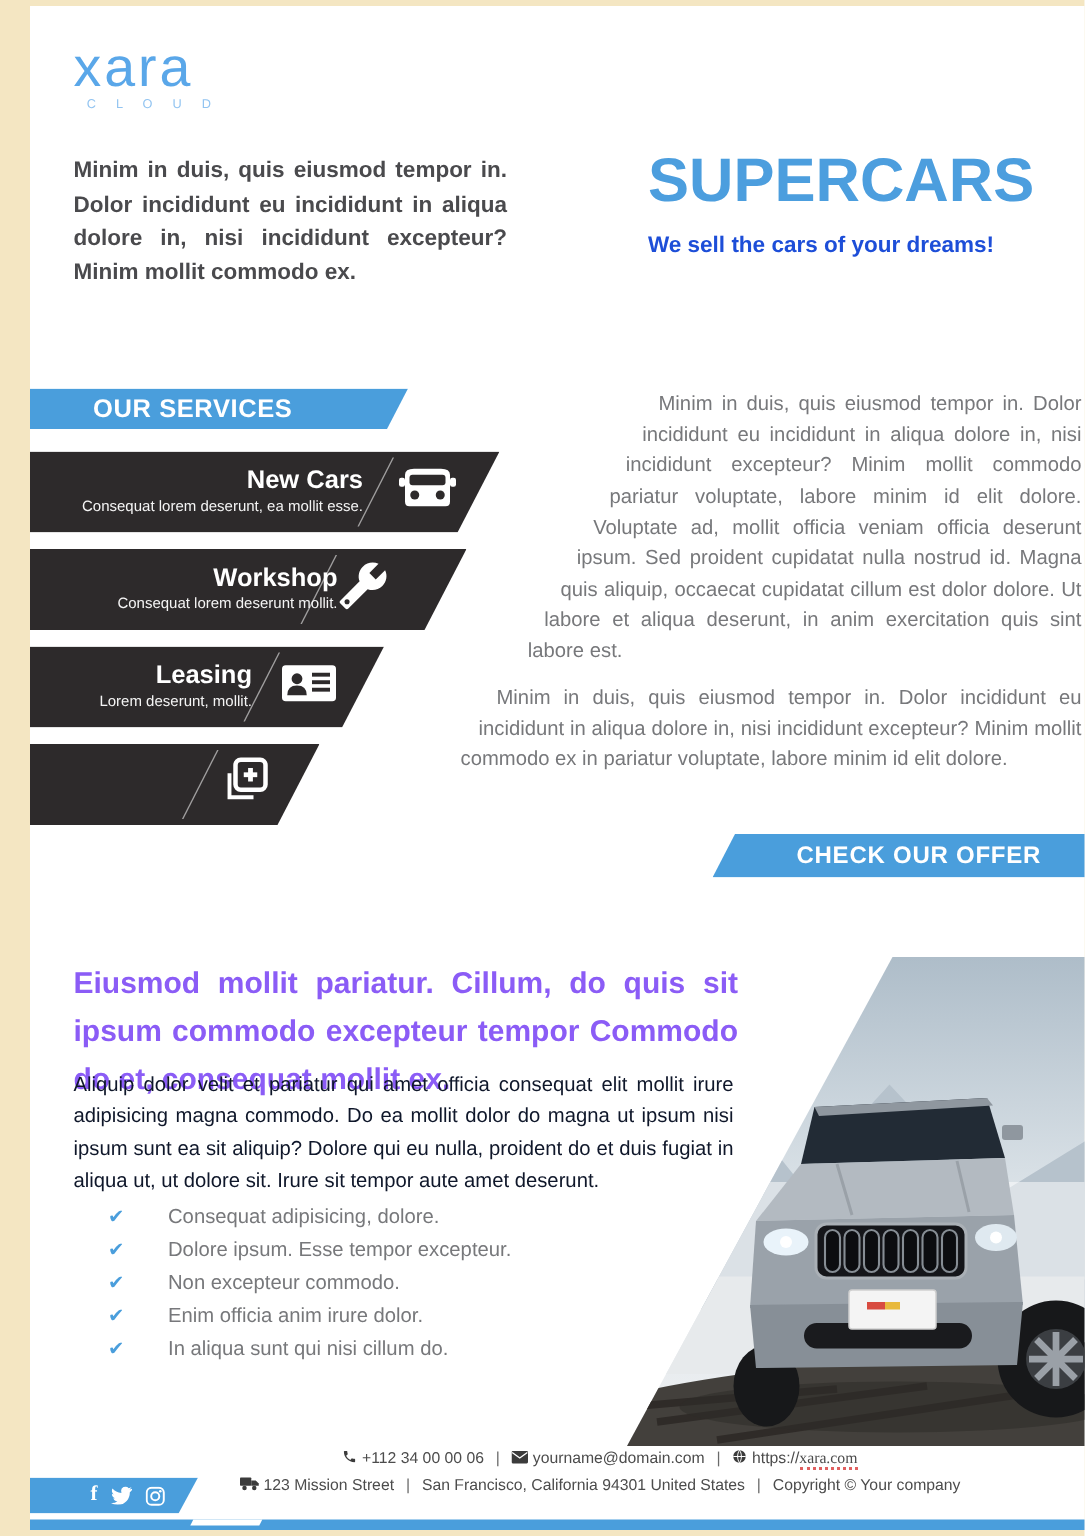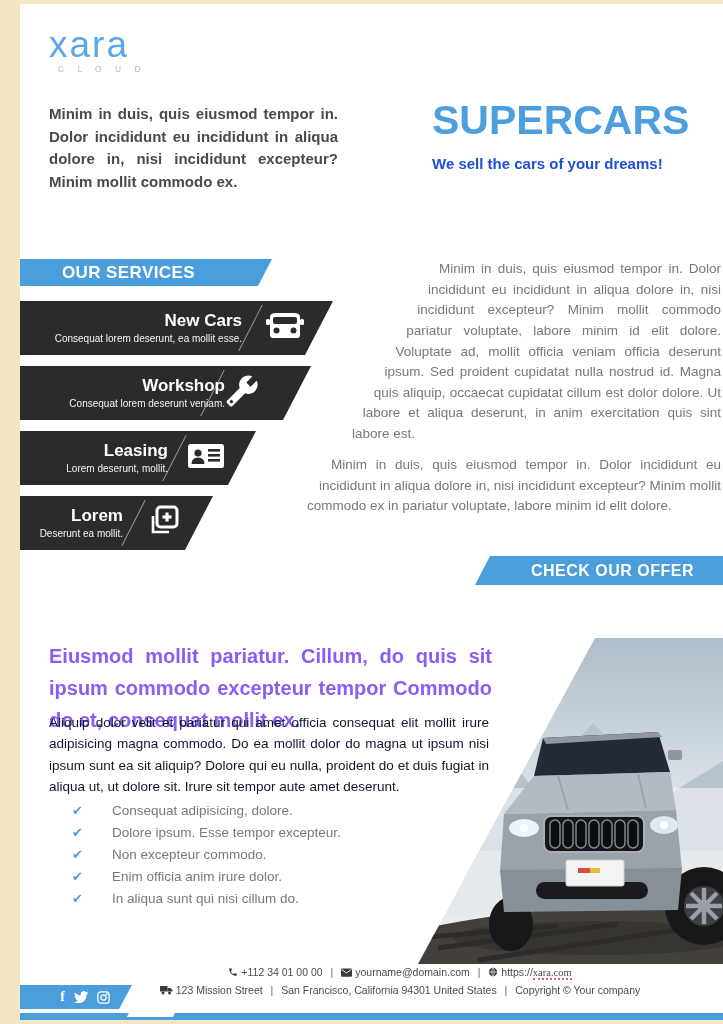--- a/index.html
+++ b/index.html
@@ -127,21 +127,21 @@
         <circle cx="29.5" cy="19.5" r="3" fill="#2d2a2b"></circle>
         <rect x="2" y="8" width="4" height="6" rx="1.5" fill="#fff"></rect>
         <rect x="36" y="8" width="4" height="6" rx="1.5" fill="#fff"></rect>
       </svg>
     </div>
   </div>
 
   <div class="abs banner b2">
     <div class="b-text" style="right:86px;width:175px;">
       <div class="b-title">Workshop</div>
-      <div class="b-sub">Consequat lorem deserunt veniam.</div>
+      <div class="b-sub">Consequat lorem deserunt mollit.</div>
     </div>
     <div class="b-div" style="left:192px;"></div>
     <div class="b-icon" style="left:205px;">
       <svg width="34" height="34" viewBox="0 0 24 24" style="transform:scale(-1,1);">
         <path fill="#fff" d="M22.7 19l-9.1-9.1c.9-2.3.4-5-1.5-6.9-2-2-5-2.4-7.4-1.3L9 6 6 9 1.6 4.7C.4 7.1.9 10.1 2.9 12.1c1.9 1.9 4.6 2.4 6.9 1.5l9.1 9.1c.4.4 1 .4 1.4 0l2.3-2.3c.5-.4.5-1.1.1-1.4z"></path>
         <circle cx="19.5" cy="19.5" r="1.2" fill="#2d2a2b"></circle>
       </svg>
     </div>
   </div>
 
@@ -157,24 +157,20 @@
         <circle cx="12" cy="12" r="3.6" fill="#2d2a2b"></circle>
         <path d="M5.5 23 Q5.5 16.5 12 16.5 Q18.5 16.5 18.5 23 Z" fill="#2d2a2b"></path>
         <rect x="22" y="8" width="12" height="2.6" fill="#2d2a2b"></rect>
         <rect x="22" y="13" width="12" height="2.6" fill="#2d2a2b"></rect>
         <rect x="22" y="18" width="12" height="2.6" fill="#2d2a2b"></rect>
       </svg>
     </div>
   </div>
 
   <div class="abs banner b4">
-    <div class="b-text" style="right:90px;width:86px;">
-      <div class="b-title">Lorem</div>
-      <div class="b-sub">Deserunt ea mollit.</div>
-    </div>
     <div class="b-div" style="left:113px;"></div>
     <div class="b-icon" style="left:124px;">
       <svg width="38" height="38" viewBox="0 0 38 38">
         <path d="M9 14 L9 30 L25 30" fill="none" stroke="#fff" stroke-width="2.6"></path>
         <rect x="13" y="5" width="20" height="20" rx="3.5" fill="none" stroke="#fff" stroke-width="3"></rect>
         <rect x="18.5" y="13.4" width="9" height="3.2" fill="#fff"></rect>
         <rect x="21.4" y="10.5" width="3.2" height="9" fill="#fff"></rect>
       </svg>
     </div>
   </div>
@@ -256,21 +252,21 @@
       <rect x="148" y="222" width="58" height="26" rx="2" fill="#f4f4f4" stroke="#cfcfcf"></rect>
       <rect x="160" y="230" width="12" height="5" fill="#d84b40"></rect>
       <rect x="172" y="230" width="10" height="5" fill="#e8b93c"></rect>
       <rect x="250" y="112" width="14" height="10" rx="2" fill="#8f979f"></rect>
     </svg>
   </div>
 
   <div class="abs f-line f1">
     <span class="f-ico"><svg width="10" height="10" viewBox="0 0 24 24">
           <path fill="#3b3b3b" d="M6.6 10.8c1.4 2.8 3.8 5.2 6.6 6.6l2.2-2.2c.3-.3.7-.4 1-.2 1.1.4 2.3.6 3.6.6.6 0 1 .4 1 1V20c0 .6-.4 1-1 1C10.6 21 3 13.4 3 4c0-.6.4-1 1-1h3.5c.6 0 1 .4 1 1 0 1.3.2 2.5.6 3.6.1.3 0 .7-.2 1l-2.3 2.2z"></path>
-        </svg></span><span>+112 34 01 00 00</span>
+        </svg></span><span>+112 34 00 00 06</span>
     <span class="sep">|</span>
     <span class="f-ico"><svg width="11" height="9" viewBox="0 0 24 18">
           <rect width="24" height="18" rx="2" fill="#3b3b3b"></rect>
           <path d="M1 2 L12 10 L23 2" stroke="#fff" stroke-width="2" fill="none"></path>
         </svg></span><span>yourname@domain.com</span>
     <span class="sep">|</span>
     <span class="f-ico"><svg width="10" height="10" viewBox="0 0 24 24">
           <circle cx="12" cy="12" r="10" fill="#3b3b3b"></circle>
           <path d="M2 12 H22 M12 2 C8 7 8 17 12 22 M12 2 C16 7 16 17 12 22" stroke="#fff" stroke-width="1.6" fill="none"></path>
         </svg></span><span><span>https://</span><span class="spell">xara.com</span></span>

